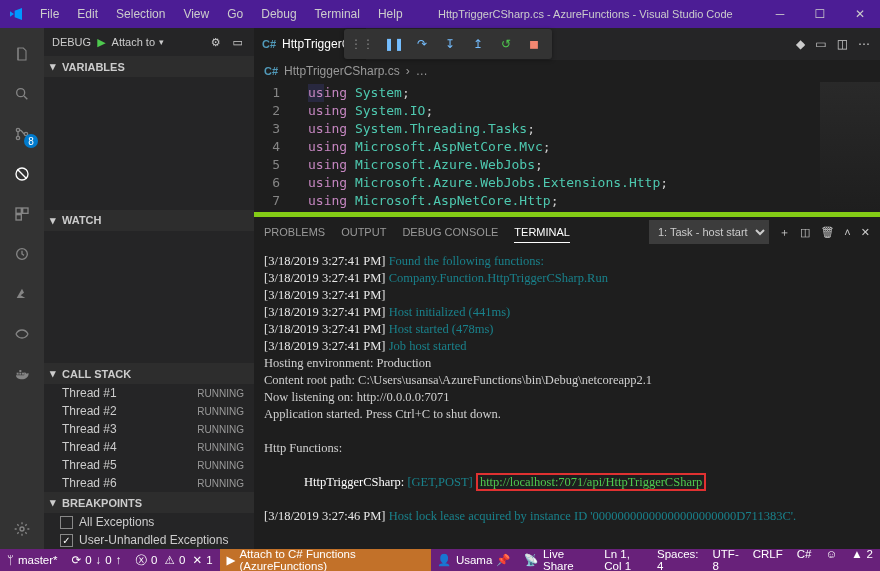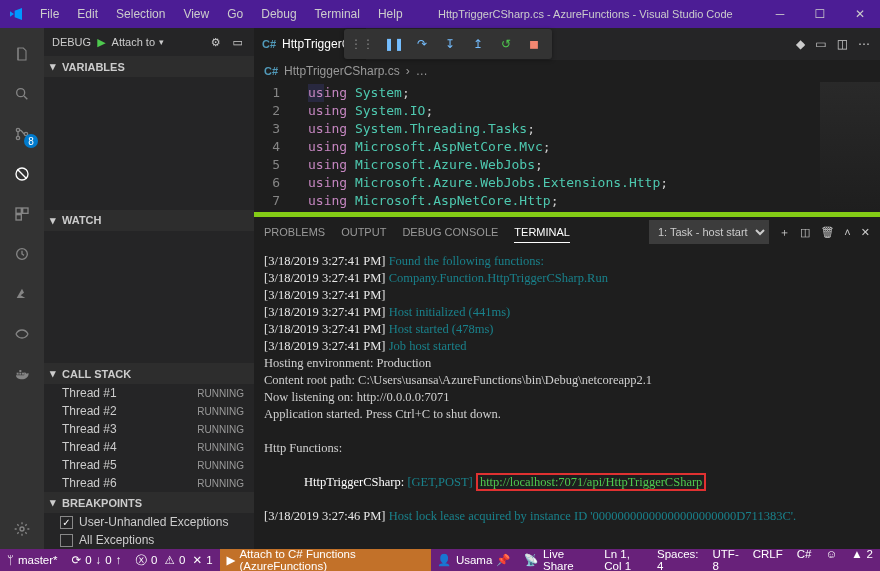--- a/index.html
+++ b/index.html
@@ -243,26 +243,26 @@
           <span class="state">RUNNING</span>
         </div>
       </div>
 
     <div class="section-header">
         <span class="chev">▾</span>
         <span>BREAKPOINTS</span>
       </div>
     <div class="section-body" id="breakpoints-body">
         <div class="breakpoint-row">
+          <span class="cb "></span>
+          <span>All Exceptions</span>
+        </div>
+        <div class="breakpoint-row">
           <span class="cb checked"></span>
           <span>User-Unhandled Exceptions</span>
-        </div>
-        <div class="breakpoint-row">
-          <span class="cb "></span>
-          <span>All Exceptions</span>
         </div>
       </div>
   </div>
 
   <div class="editor">
     <div class="tabs">
       <div class="tab">
         <span class="lang">C#</span>
         <span>HttpTriggerCS</span>
       </div>

